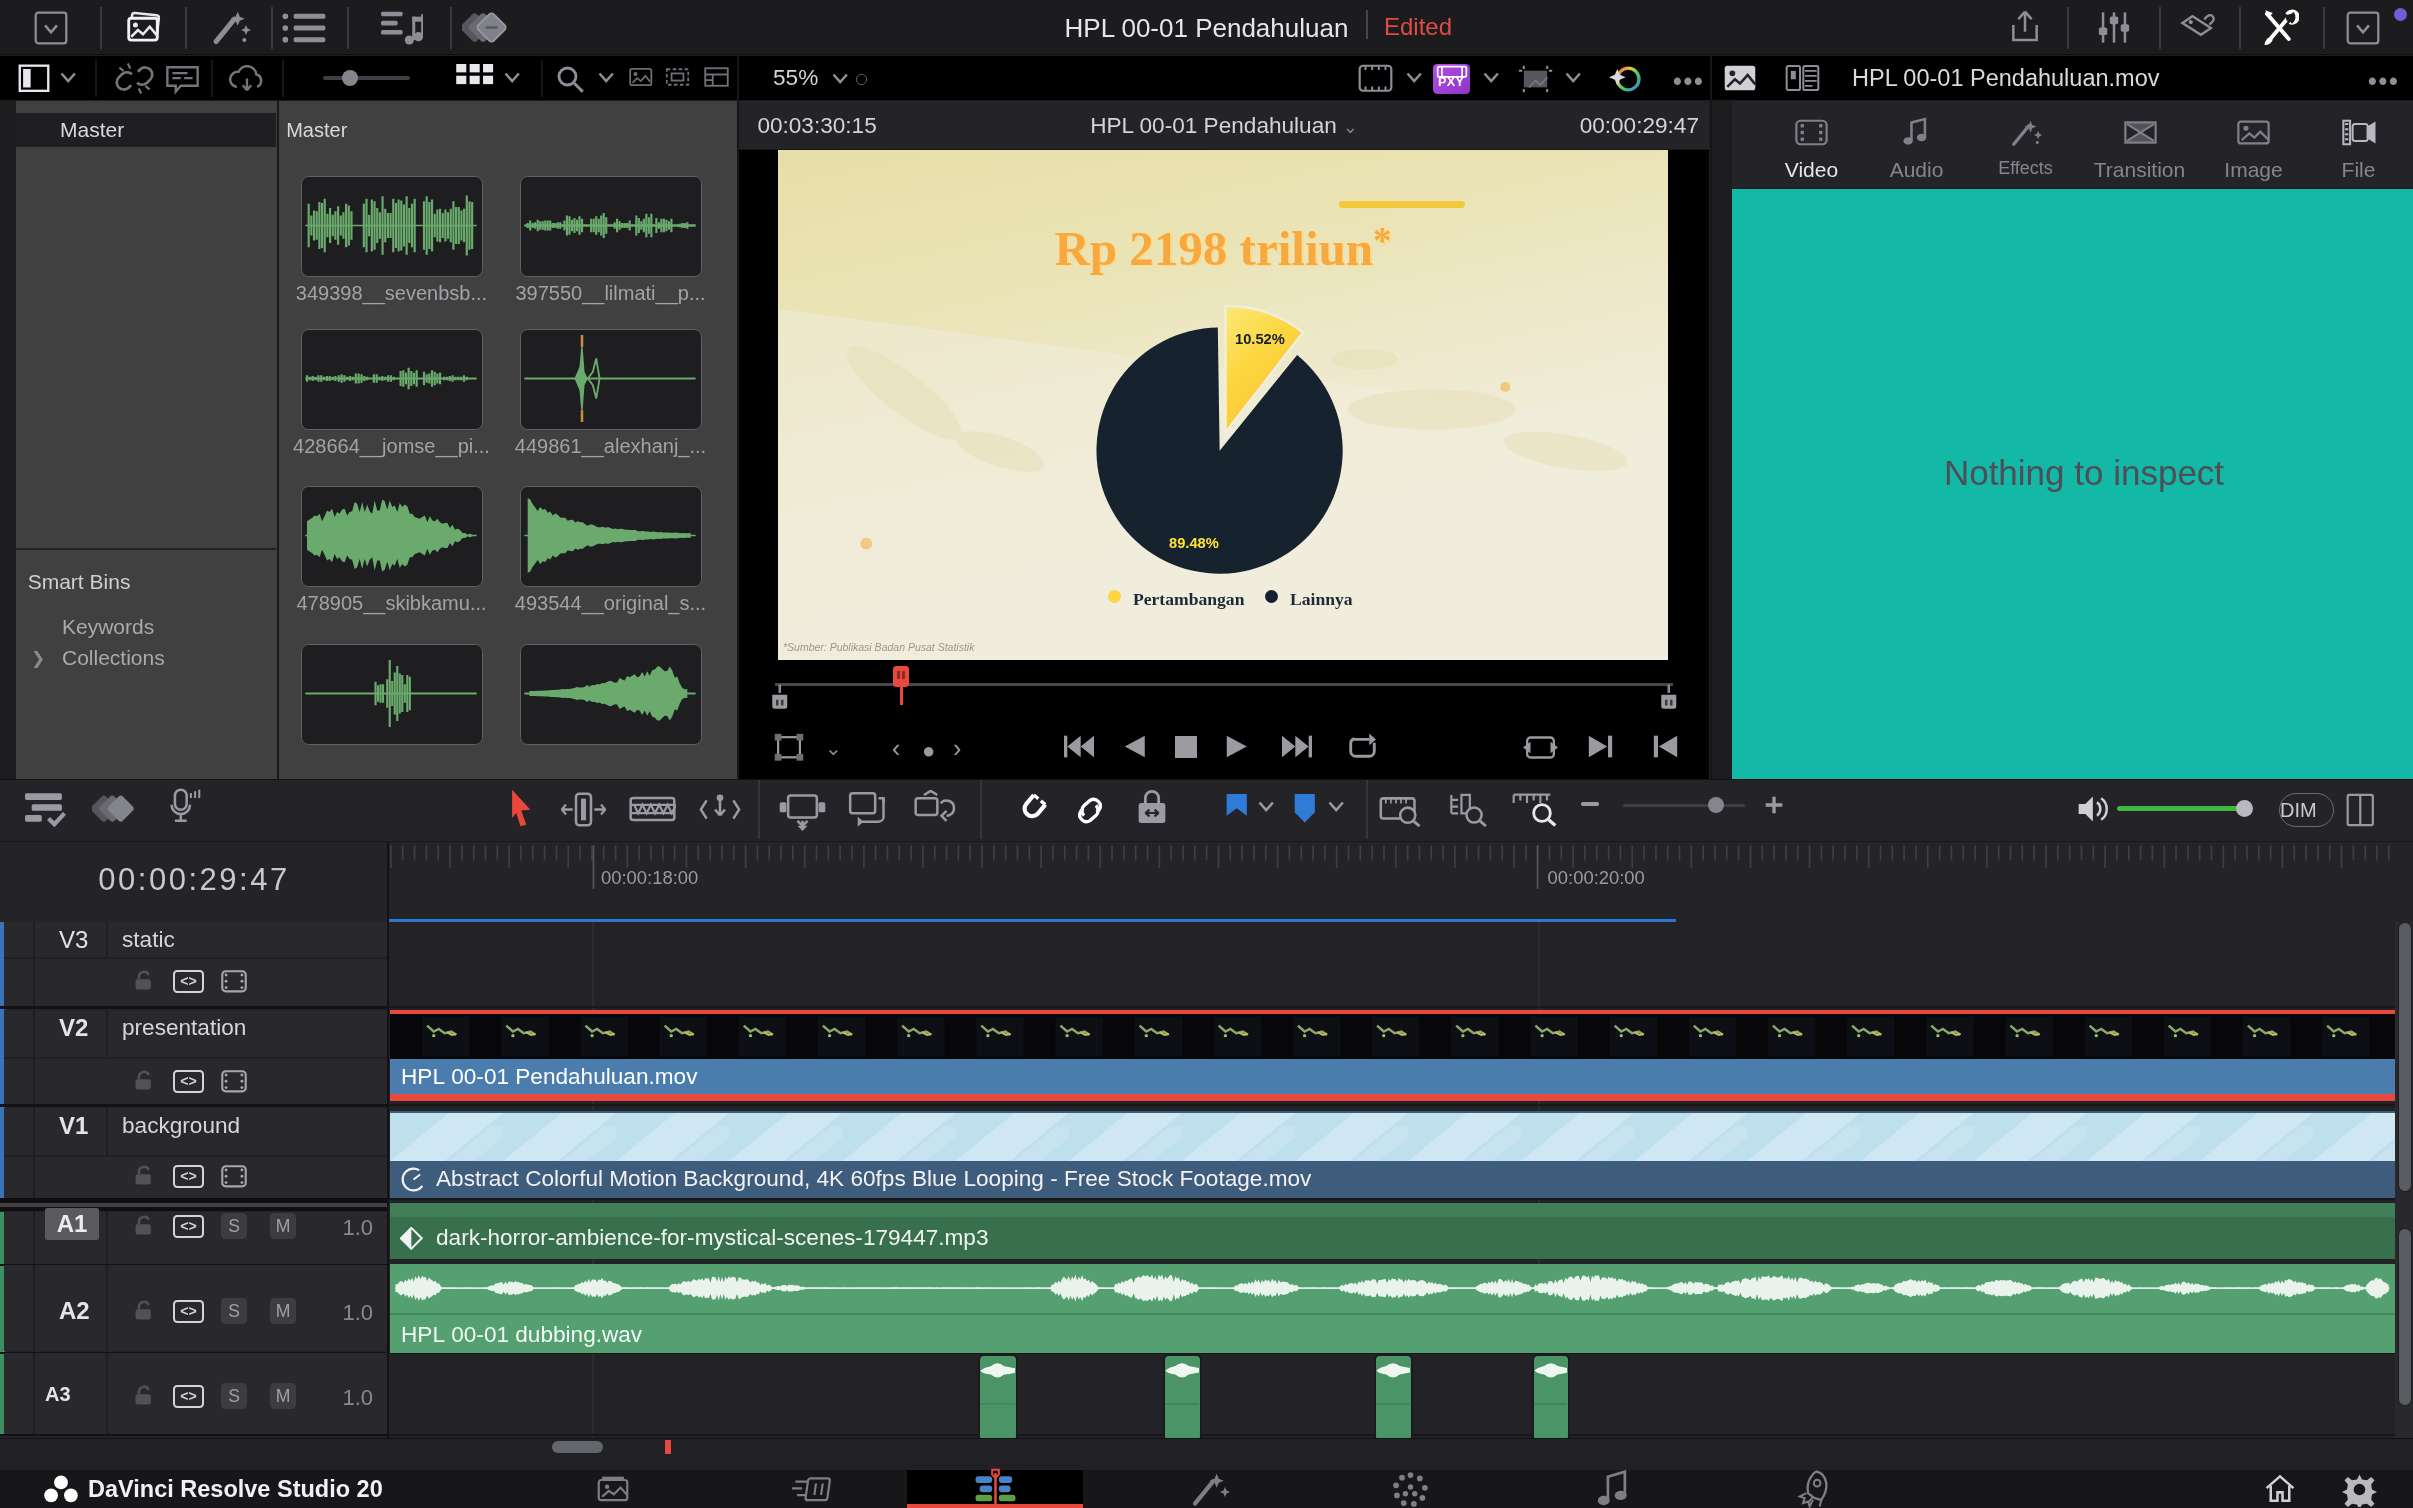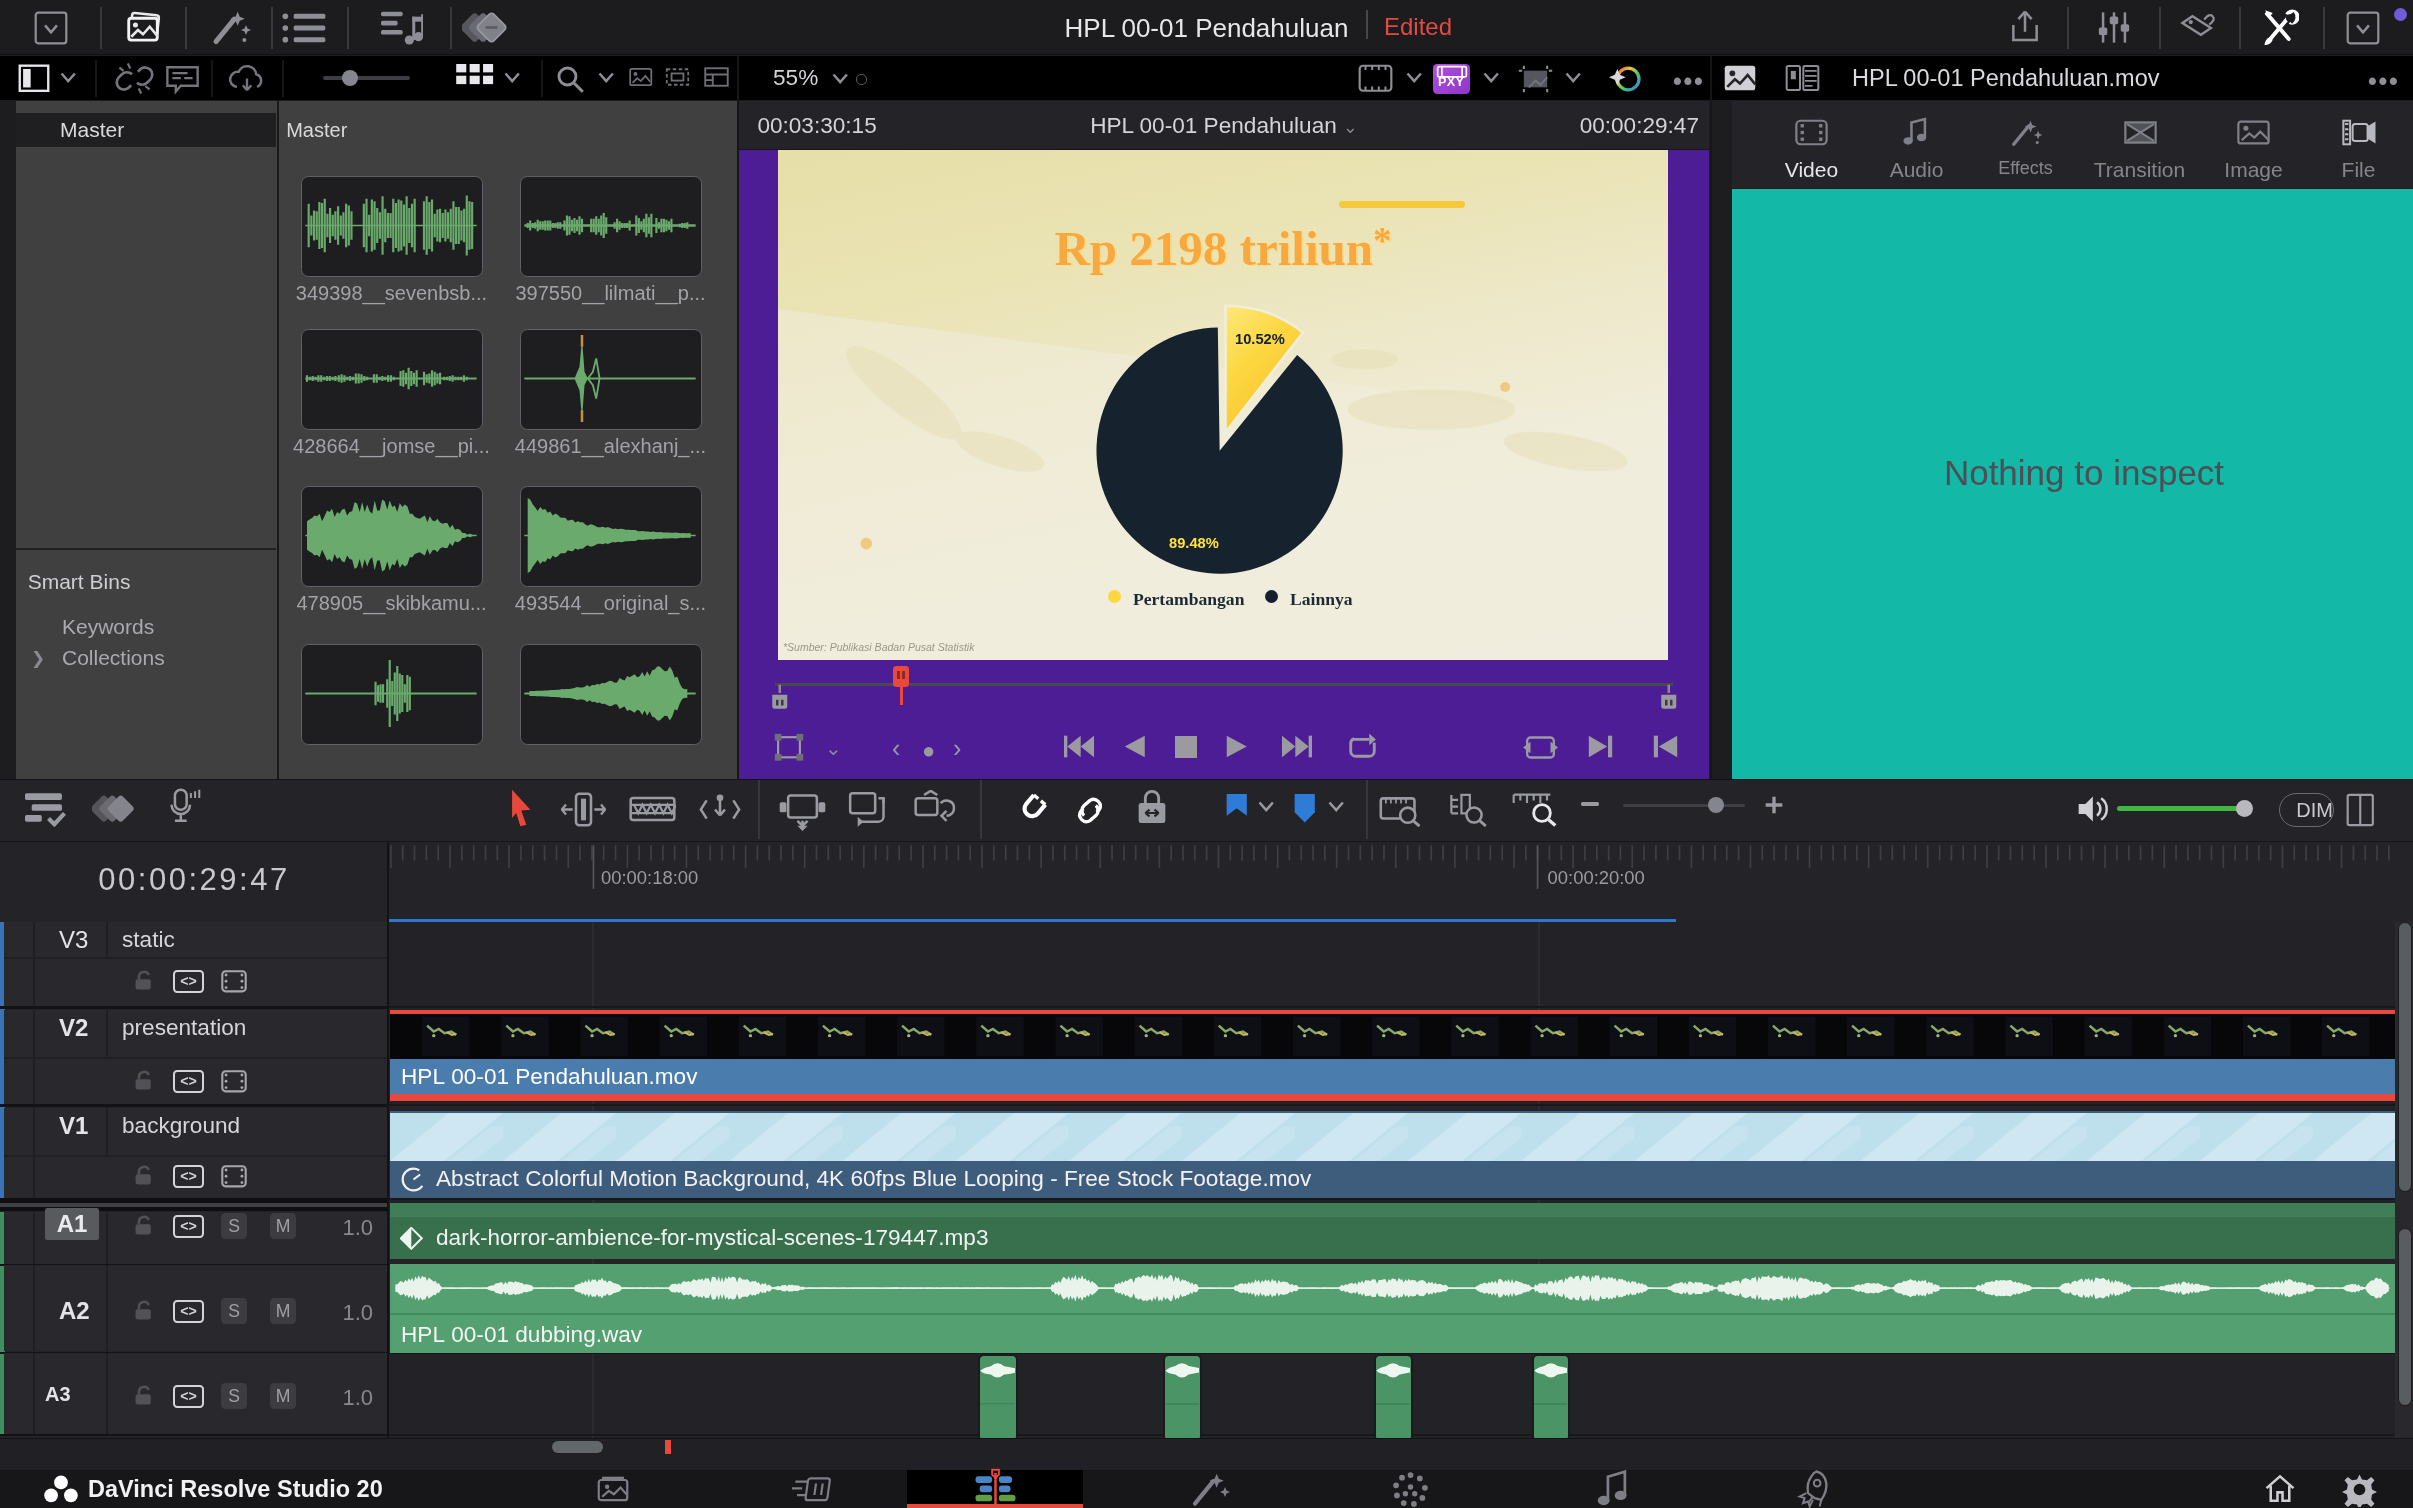--- a/index.html
+++ b/index.html
@@ -481,21 +481,21 @@
       </svg>
     </div>
     <div class="abs" style="left:504px;top:543px;width:182px;height:101px;background:#1e1e21;border:1.7px solid #606066;border-radius:7.5px;box-sizing:border-box;overflow:hidden">
       <svg width="178" height="97" viewBox="0 0 213 116">
         <line x1="4" y1="58" x2="209" y2="58" stroke="#6aaa6c" stroke-width="2.4"></line>
         <path d="M10,58 L10,55.0 L13,55.0 L16,54.9 L19,54.8 L22,54.8 L25,54.7 L28,54.4 L31,54.4 L34,54.1 L37,53.9 L40,53.7 L43,53.4 L46,53.4 L49,52.6 L52,53.0 L55,52.6 L58,52.6 L61,51.9 L64,51.4 L67,50.1 L70,50.7 L73,50.8 L76,50.1 L79,47.9 L82,49.8 L85,47.8 L88,48.1 L91,46.6 L94,47.2 L97,45.4 L100,45.6 L103,44.3 L106,42.6 L109,43.4 L112,45.0 L115,44.8 L118,39.4 L121,41.3 L124,42.4 L127,37.0 L130,38.6 L133,36.8 L136,34.9 L139,38.6 L142,37.3 L145,32.2 L148,37.7 L151,31.4 L154,36.7 L157,30.3 L160,29.2 L163,25.7 L166,25.8 L169,28.6 L172,31.3 L175,31.0 L178,25.6 L181,30.4 L184,39.1 L187,37.8 L190,46.0 L193,51.4 L196,52.9 L199,52.7 L199,63.3 L196,63.1 L193,64.6 L190,70.0 L187,78.2 L184,76.9 L181,85.6 L178,90.4 L175,85.0 L172,84.7 L169,87.4 L166,90.2 L163,90.3 L160,86.8 L157,85.7 L154,79.3 L151,84.6 L148,78.3 L145,83.8 L142,78.7 L139,77.4 L136,81.1 L133,79.2 L130,77.4 L127,79.0 L124,73.6 L121,74.7 L118,76.6 L115,71.2 L112,71.0 L109,72.6 L106,73.4 L103,71.7 L100,70.4 L97,70.6 L94,68.8 L91,69.4 L88,67.9 L85,68.2 L82,66.2 L79,68.1 L76,65.9 L73,65.2 L70,65.3 L67,65.9 L64,64.6 L61,64.1 L58,63.4 L55,63.4 L52,63.0 L49,63.4 L46,62.6 L43,62.6 L40,62.3 L37,62.1 L34,61.9 L31,61.6 L28,61.6 L25,61.3 L22,61.2 L19,61.2 L16,61.1 L13,61.0 L10,61.0 Z" fill="#6aaa6c"></path>
       </svg>
     </div>
 </div>
 
-<div class="abs" id="viewer" style="left:739px;top:101px;width:970px;height:679px;background:#4c1d95">
+<div class="abs" id="viewer" style="left:739px;top:101px;width:970px;height:679px;background:#000000">
   <div class="abs" style="left:0;top:0;width:970px;height:48px;background:#242428;border-bottom:1.7px solid #161619">
     <div class="abs" style="left:18.4px;top:11.7px;color:#d4d4d8;font-size:22.6px">00:03:30:15</div>
     <div class="abs" style="left:0px;top:11.7px;width:970px;text-align:center;color:#d4d4d8;font-size:22.6px">HPL 00-01 Pendahuluan <span style="color:#8a8a90;font-size:17.6px">⌄</span></div>
     <div class="abs" style="right:10px;top:11.7px;color:#d4d4d8;font-size:22.6px">00:00:29:47</div>
   </div>
 
 <div class="abs" id="slide" style="left:39px;top:49px;width:890px;height:510px;background:linear-gradient(168deg,#e7dfa8 0%,#eae3b4 25%,#eee9cc 48%,#f0edda 65%,#f0eee0 100%);overflow:hidden">
  <svg class="abs" style="left:0;top:0" width="890" height="510" viewBox="0 0 1062 609">
   <defs>
           <linearGradient id="yg" x1="0" y1="0" x2="0.6" y2="1">
@@ -794,21 +794,21 @@
  <div class="abs" style="left:1708px;top:17px;width:16px;height:16px;border-radius:8.4px;background:#85858d"></div>
  <svg class="abs" style="left:1764px;top:15px" width="20" height="20" viewBox="0 0 24 24">
       <path d="M12 2 v20 M2 12 h20" stroke="#9a9aa2" stroke-width="4"></path>
     </svg>
  <svg class="abs" style="left:2077px;top:13.4px" width="35" height="32" viewBox="0 0 42 38">
       <path d="M2 13 h8 l9 -9 v30 l-9 -9 h-8 Z" fill="#cfcfd5"></path>
       <path d="M24 11 a10 10 0 0 1 0 16 M29 6 a16 16 0 0 1 0 26" fill="none" stroke="#cfcfd5" stroke-width="3"></path>
     </svg>
  <div class="abs" style="left:2117px;top:26px;width:126px;height:5px;background:#3fb83f;border-radius:2.5px"></div>
  <div class="abs" style="left:2236px;top:20px;width:17px;height:17px;border-radius:9.2px;background:#b8b8be"></div>
- <div class="abs" style="left:2279px;top:12.6px;width:55px;height:34px;border:1.7px solid #6a6a72;border-radius:17px;color:#c9c9cf;font-size:20px;text-align:right;line-height:32px;box-sizing:border-box">DIM</div>
+ <div class="abs" style="left:2279px;top:12.6px;width:55px;height:34px;border:1.7px solid #6a6a72;border-radius:17px;color:#c9c9cf;font-size:20px;text-align:left;line-height:32px;box-sizing:border-box">DIM</div>
  <svg class="abs" style="left:2346px;top:12.6px" width="28.5" height="34" viewBox="0 0 34 40">
       <rect x="2" y="2" width="30" height="36" rx="2" fill="none" stroke="#9a9aa2" stroke-width="2.6"></rect>
       <path d="M17 2 v36" stroke="#9a9aa2" stroke-width="2.6"></path>
     </svg>
 </div>
 
 <div class="abs" id="timeline" style="left:0;top:842px;width:2413px;height:666px;background:#242428">
   <div class="abs" style="left:0;top:25px;width:388px;height:26px;color:#c9c9cd;font-size:31px;text-align:center;line-height:26px;letter-spacing:2.5px">00:00:29:47</div>
   <div id="ruler" class="abs" style="left:388px;top:0;width:2007px;height:77px;overflow:hidden">
       <svg width="2007" height="77" viewBox="0 0 2395 92">

